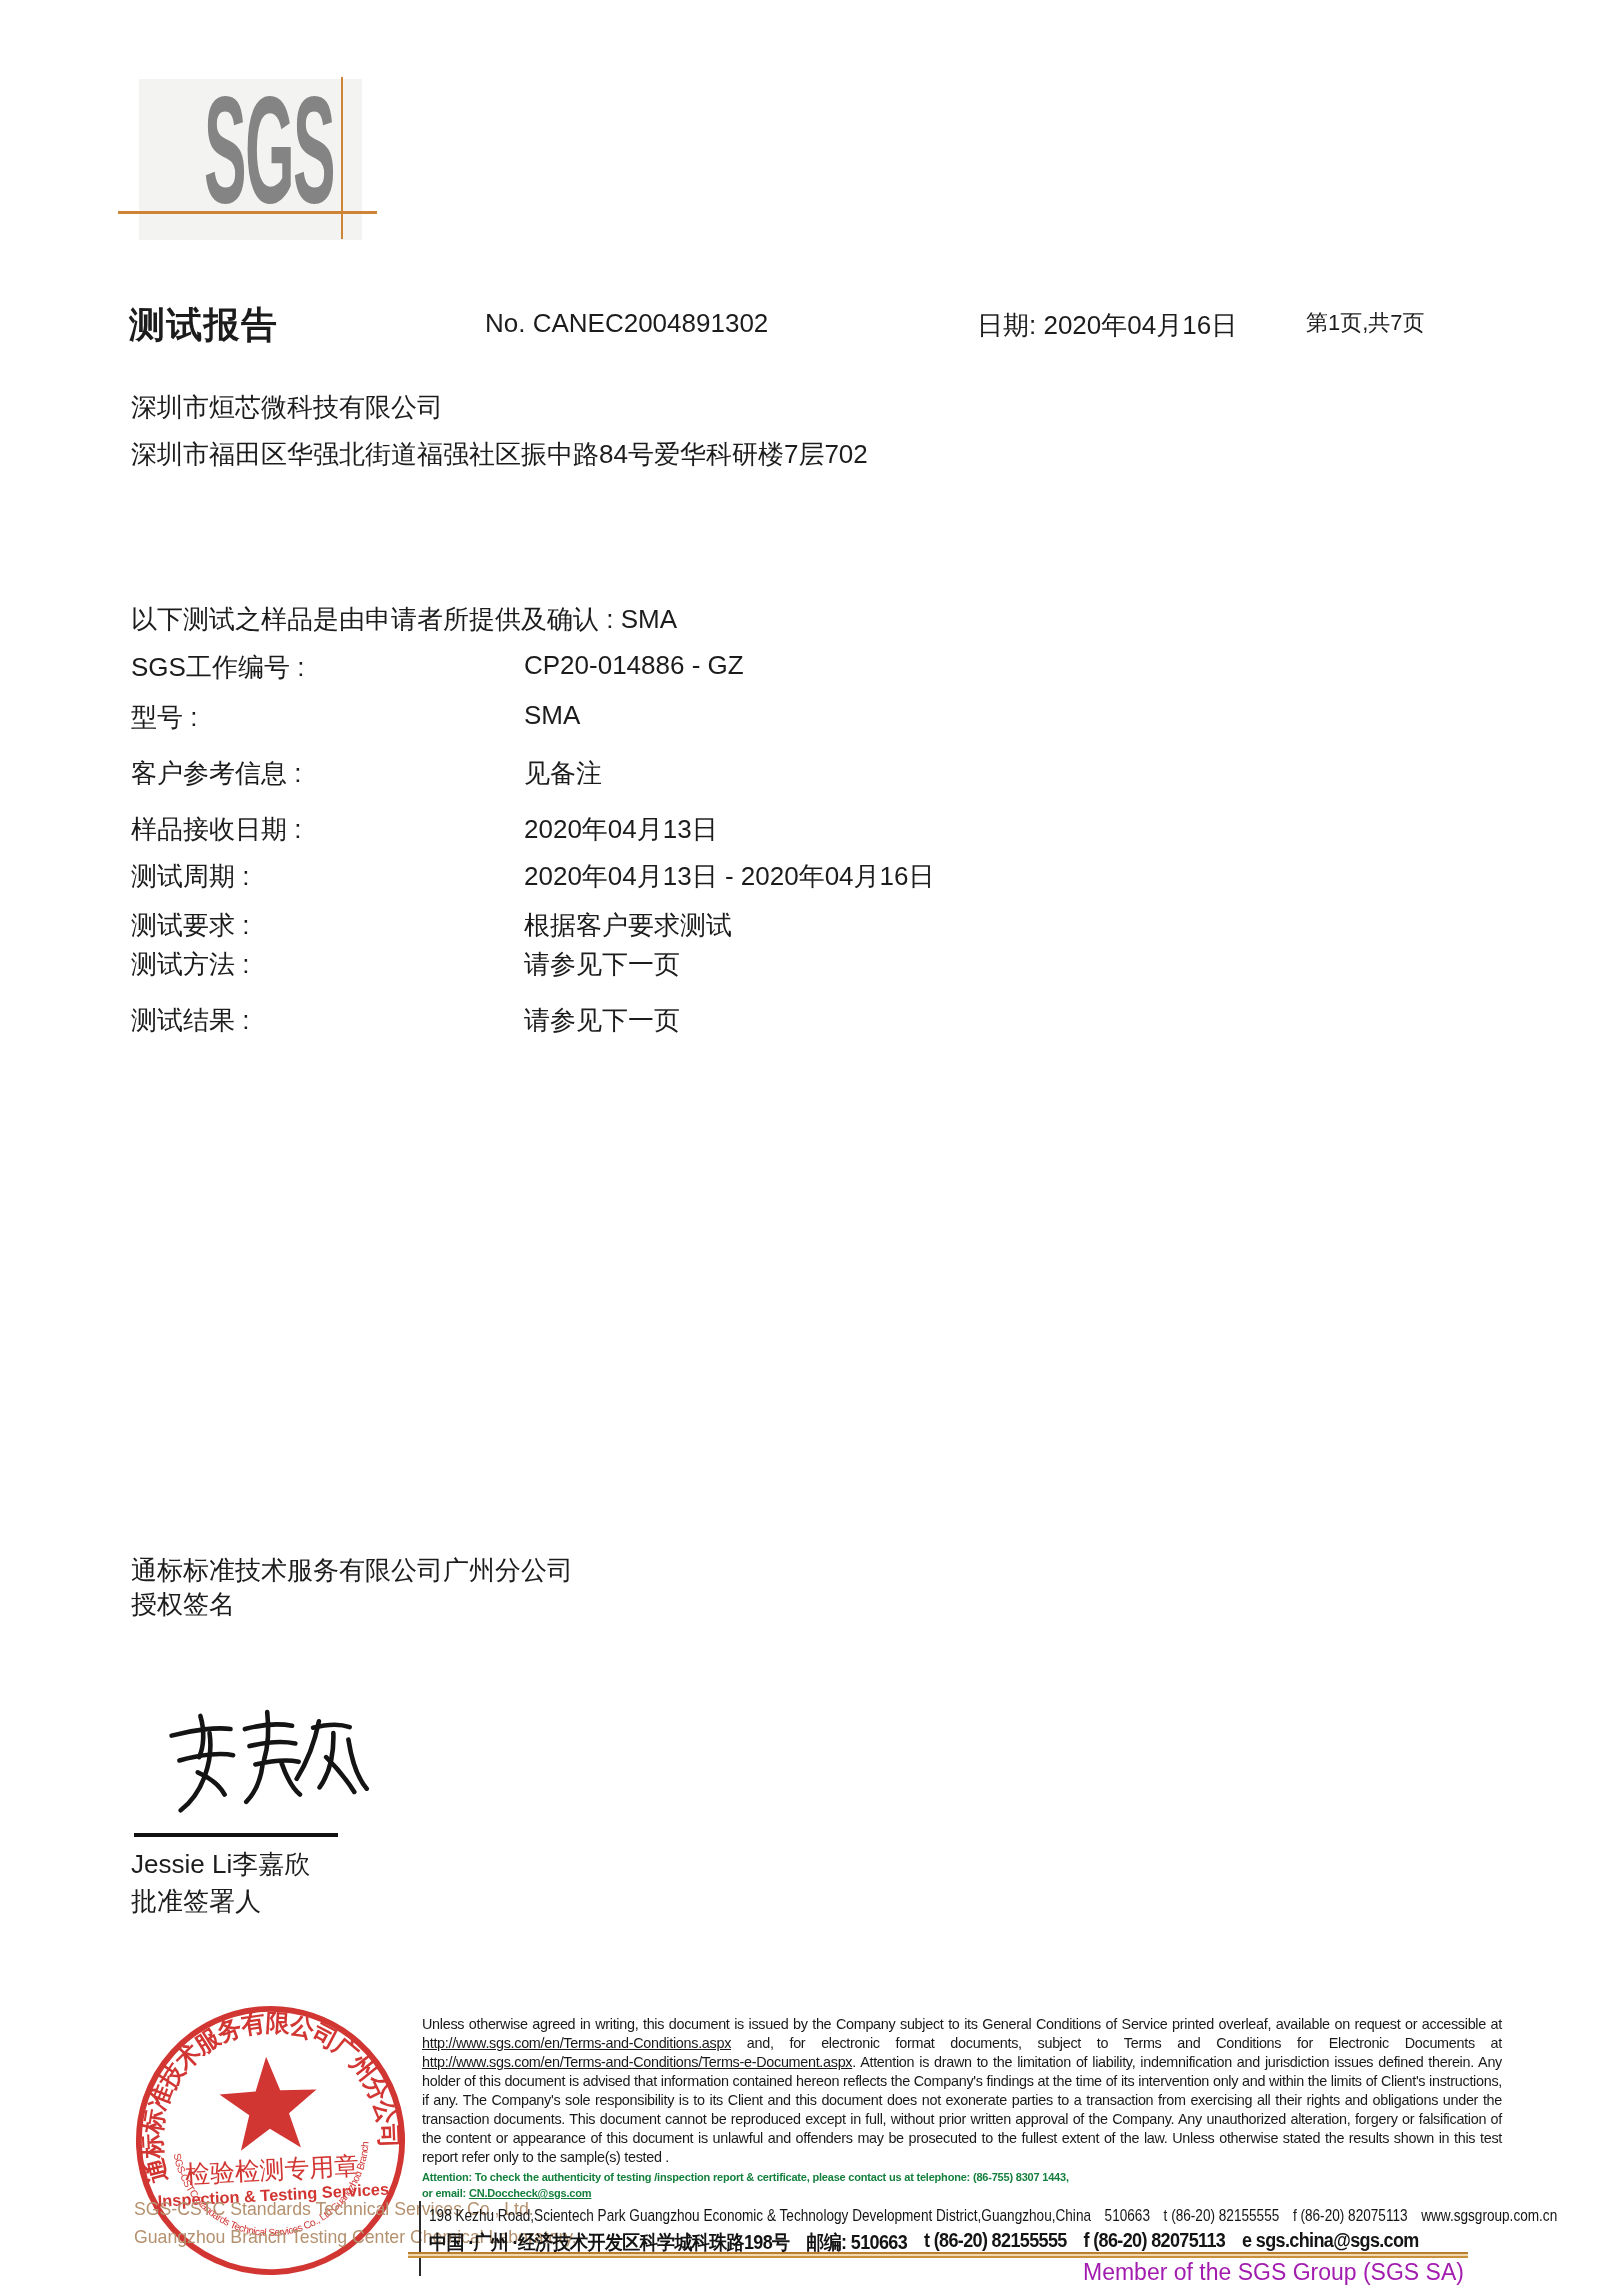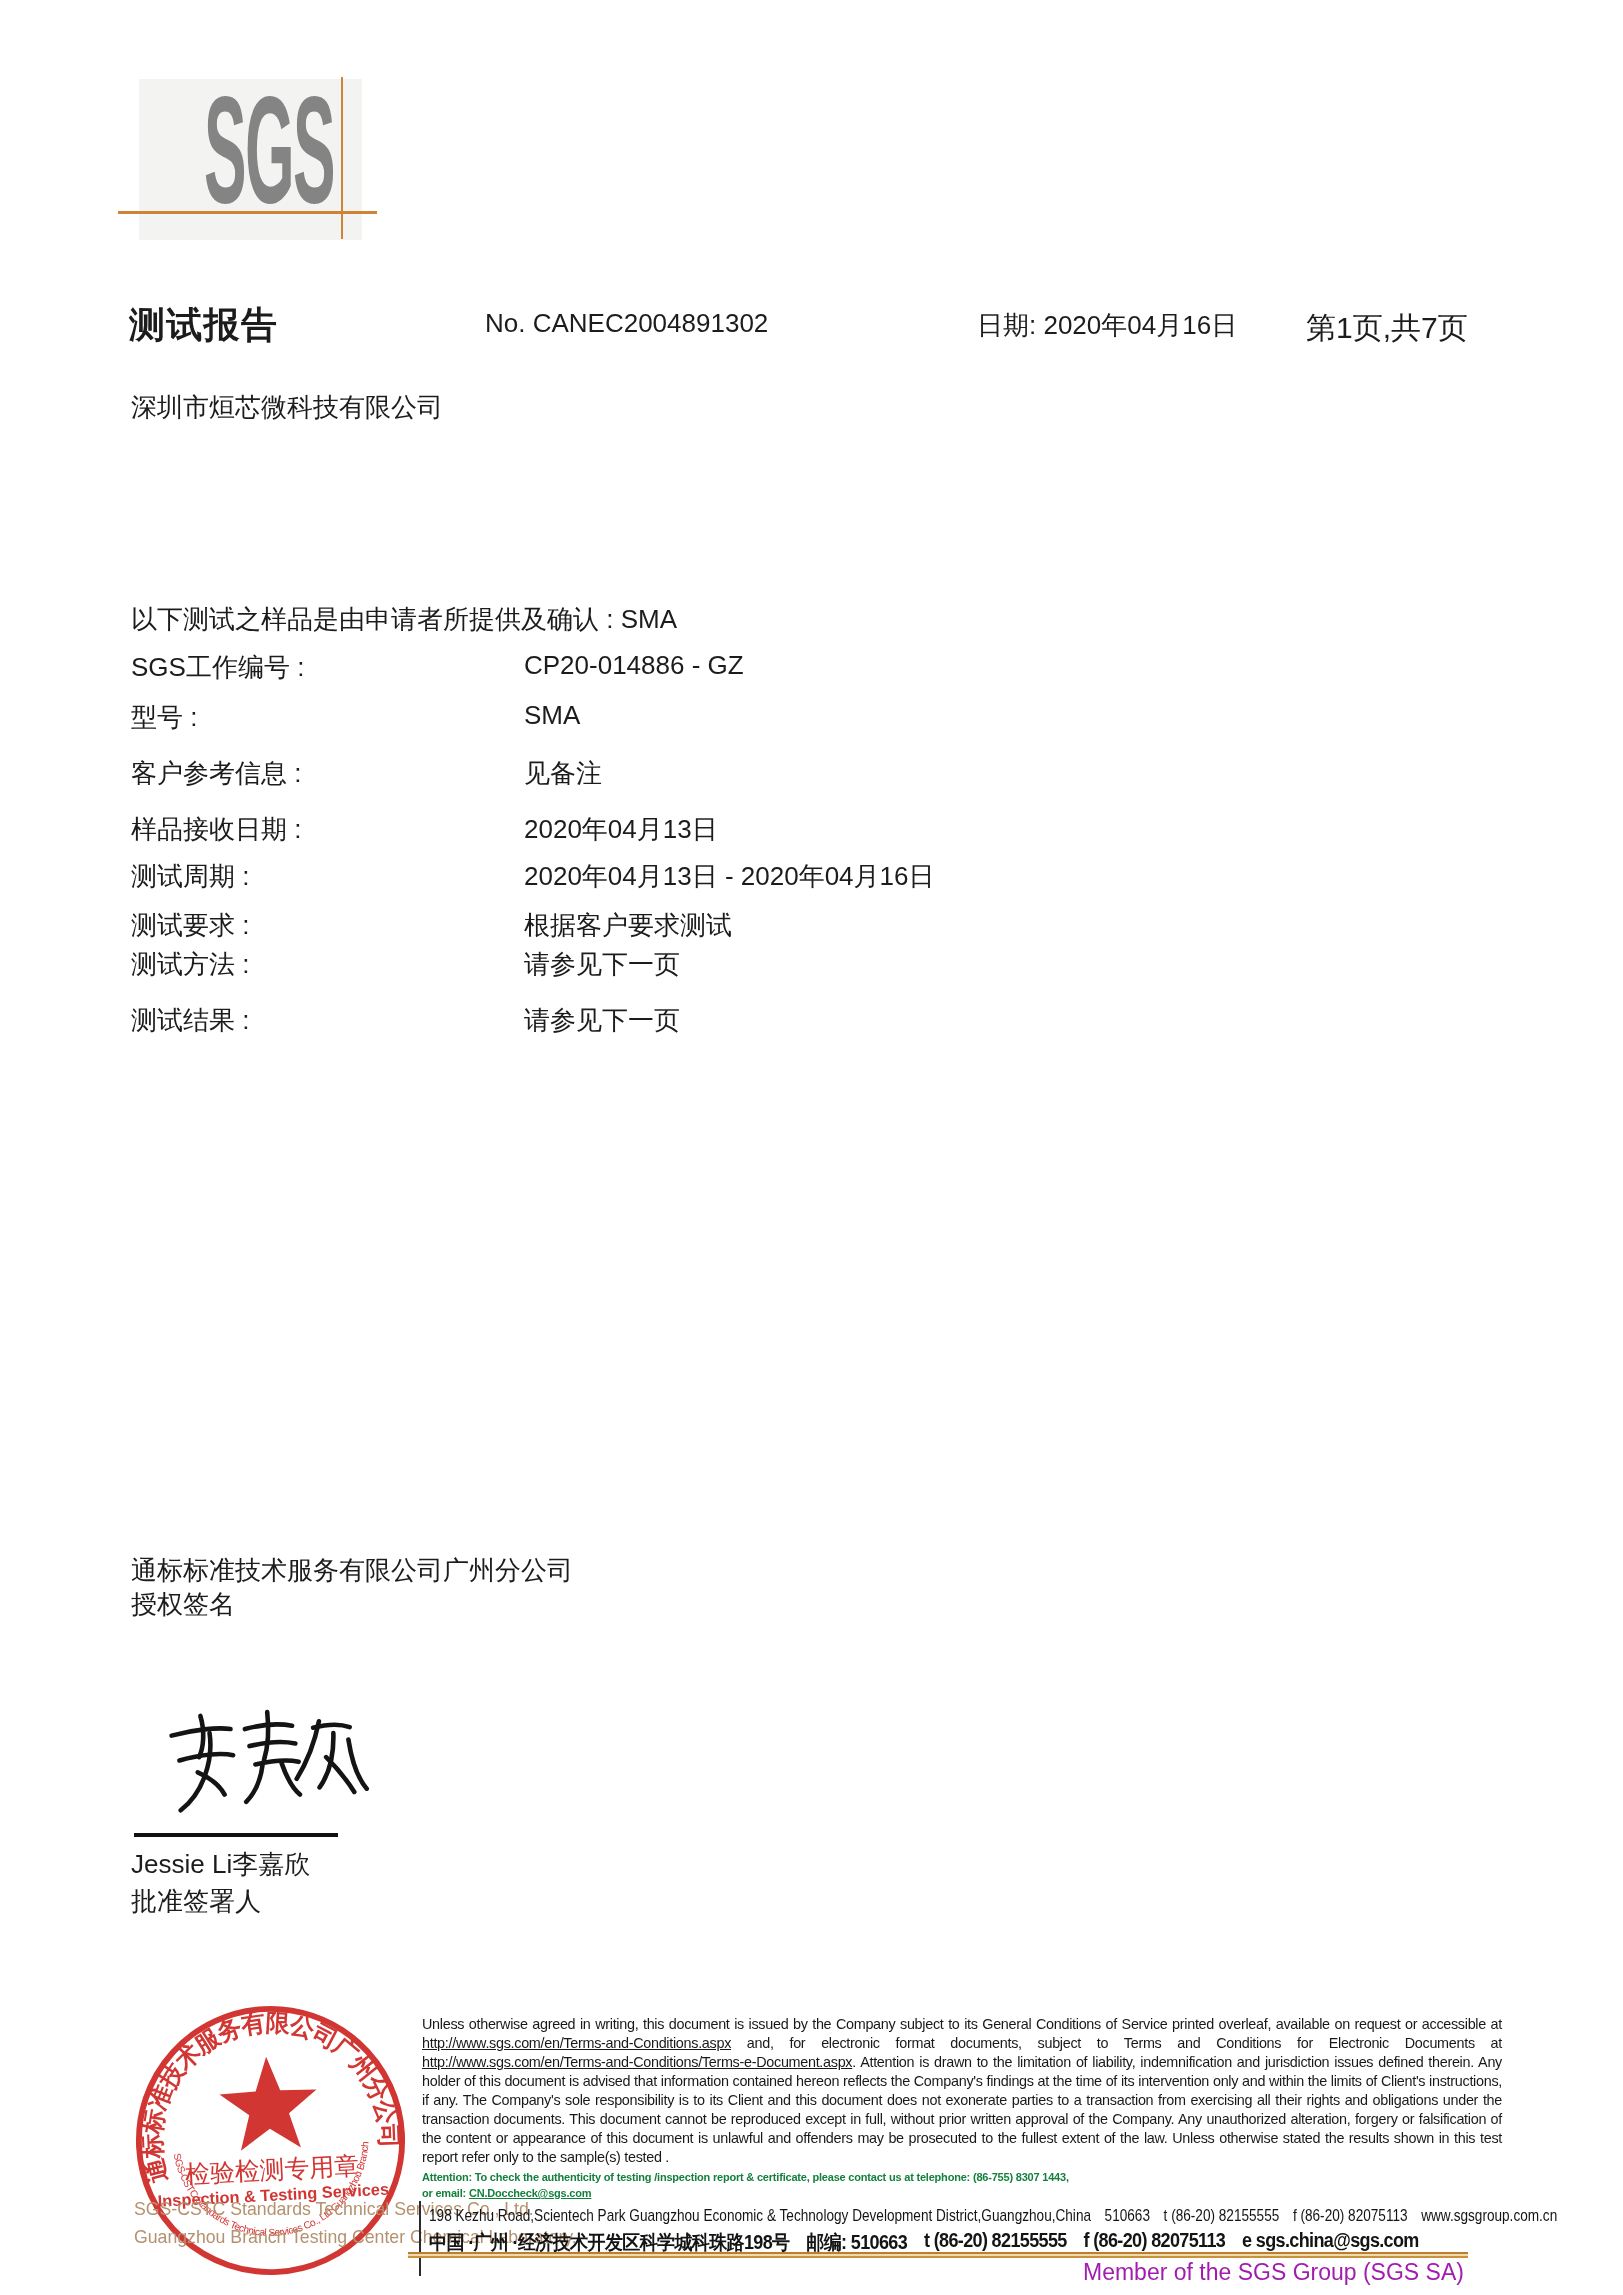--- a/index.html
+++ b/index.html
@@ -16,21 +16,21 @@
     color:#848484;transform:scaleX(0.42);transform-origin:left top;letter-spacing:-3.9px;
     white-space:nowrap;
   }
   .logo-hline{left:118px;top:211px;width:259px;height:2.6px;background:#cf8334;}
   .logo-vline{left:341px;top:77px;width:2px;height:162px;background:#cf8334;}
 
   
   .doc-title{left:129px;top:301px;font-size:36px;font-weight:bold;letter-spacing:1.3px;}
   .report-no{left:461px;top:308px;font-size:26px;margin-left:24px;}
   .report-date{left:977px;top:308px;font-size:26px;}
-  .page-info{left:1306px;top:308px;font-size:30px;}
+  .page-info{left:1306px;top:308px;font-size:22px;}
 
   .client-company{left:131px;top:390px;font-size:26px;}
   .client-address{left:131px;top:437px;font-size:26px;}
 
   .intro-line{left:131px;top:602px;font-size:26px;}
 
   .field-label{left:131px;font-size:26px;text-align:center;}
   .field-value{left:524px;font-size:26px;}
 
   .issuer-company{left:131px;top:1553px;font-size:26px;}
@@ -82,20 +82,21 @@
   <div class="abs logo-text">SGS</div>
   <div class="abs logo-hline"></div>
   <div class="abs logo-vline"></div>
 
   <div class="abs doc-title">测试报告</div>
   <div class="abs report-no">No. CANEC2004891302</div>
   <div class="abs report-date">日期: 2020年04月16日</div>
   <div class="abs page-info">第1页,共7页</div>
 
   <div class="abs client-company">深圳市烜芯微科技有限公司</div>
+  <div class="abs client-address">深圳市福田区华强北街道福强社区振中路84号爱华科研楼7层702</div>
 
   <div class="abs intro-line">以下测试之样品是由申请者所提供及确认 : SMA</div>
 
   <div class="abs field-label" style="top:650px">SGS工作编号 :</div>
   <div class="abs field-value" style="top:650px">CP20-014886 - GZ</div>
   <div class="abs field-label" style="top:700px">型号 :</div>
   <div class="abs field-value" style="top:700px">SMA</div>
   <div class="abs field-label" style="top:756px">客户参考信息 :</div>
   <div class="abs field-value" style="top:756px">见备注</div>
   <div class="abs field-label" style="top:812px">样品接收日期 :</div>

